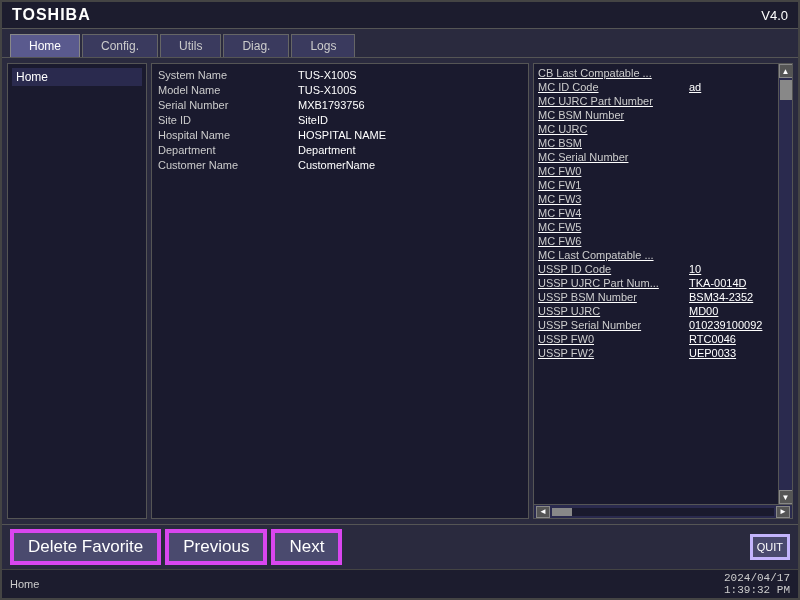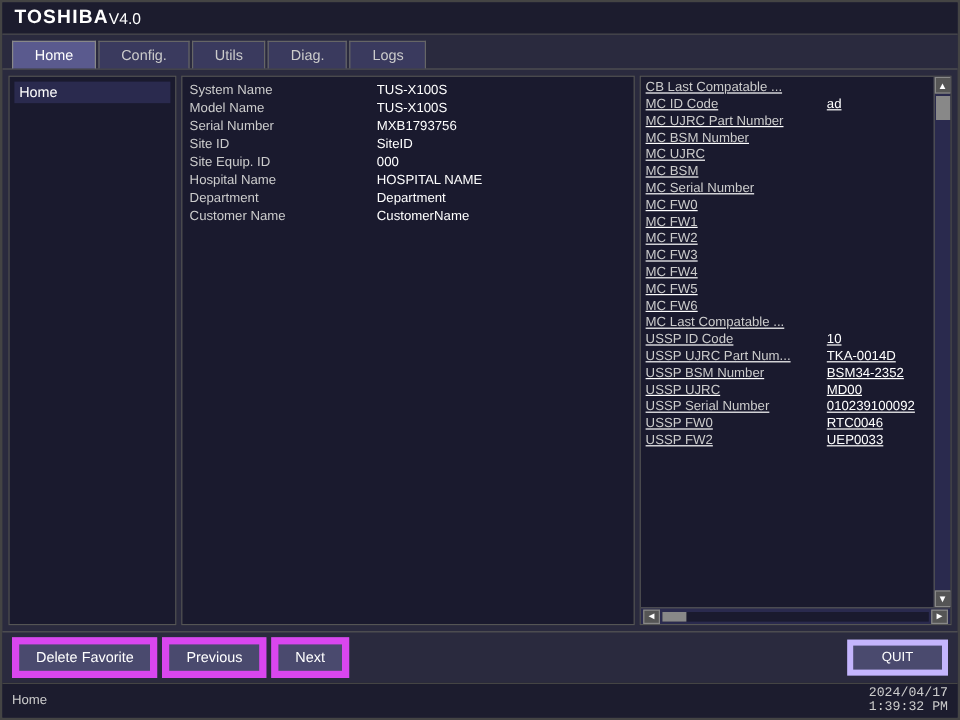--- a/index.html
+++ b/index.html
@@ -16,20 +16,21 @@
       width: 800px;
       height: 600px;
       background: #2a2a3e;
       border: 2px solid #444;
       display: flex;
       flex-direction: column;
     }
     .title-bar {
       background: #1c1c2e;
       display: flex;
+      justify-content: space-between;
       align-items: center;
       padding: 4px 10px;
       border-bottom: 1px solid #555;
     }
     .title-bar .logo {
       font-size: 16px;
       font-weight: bold;
       color: #ffffff;
       letter-spacing: 1px;
     }
@@ -82,21 +83,21 @@
       flex: 1;
       background: #1a1a2e;
       border: 1px solid #555;
       padding: 4px 6px;
       display: flex;
       flex-direction: column;
       gap: 1px;
     }
     .info-row {
       display: flex;
-      gap: 26px;
+      gap: 10px;
       padding: 1px 0;
     }
     .info-label {
       color: #cccccc;
       width: 130px;
       font-size: 11px;
       flex-shrink: 0;
     }
     .info-value {
       color: #ffffff;
@@ -186,29 +187,29 @@
       padding: 4px 8px;
       border-top: 1px solid #555;
     }
     .bottom-left {
       display: flex;
       gap: 4px;
     }
     .btn {
       padding: 4px 14px;
       background: #4a4a6e;
-      border: 6px solid #d946ef;
-      color: #ffffff;
-      cursor: pointer;
-      font-size: 12px;
+      border: 4px solid #d946ef;
+      color: #ffffff;
+      cursor: pointer;
+      font-size: 17px;
     }
     .btn-quit {
-      padding: 4px 24px;
+      padding: 4px 4px;
       background: #4a4a6e;
-      border: 5px solid #c4b5fd;
+      border: 3px solid #c4b5fd;
       color: #ffffff;
       cursor: pointer;
       font-size: 11px;
     }
     .status-bar {
       background: #1c1c2e;
       display: flex;
       justify-content: space-between;
       align-items: center;
       padding: 2px 8px;
@@ -291,24 +292,20 @@
       </div>
       <div class="info-row">
         <span class="info-label">Serial Number</span>
         <span class="info-value">MXB1793756</span>
       </div>
       <div class="info-row">
         <span class="info-label">Site ID</span>
         <span class="info-value">SiteID</span>
       </div>
       <div class="info-row">
-        <span class="info-label">Site Equip. ID</span>
-        <span class="info-value">000</span>
-      </div>
-      <div class="info-row">
         <span class="info-label">Hospital Name</span>
         <span class="info-value">HOSPITAL NAME</span>
       </div>
       <div class="info-row">
         <span class="info-label">Department</span>
         <span class="info-value">Department</span>
       </div>
       <div class="info-row">
         <span class="info-label">Customer Name</span>
         <span class="info-value">CustomerName</span>
@@ -345,24 +342,20 @@
           <div class="right-row">
             <span class="right-label">MC Serial Number</span>
             <span class="right-value"></span>
           </div>
           <div class="right-row">
             <span class="right-label">MC FW0</span>
             <span class="right-value"></span>
           </div>
           <div class="right-row">
             <span class="right-label">MC FW1</span>
-            <span class="right-value"></span>
-          </div>
-          <div class="right-row">
-            <span class="right-label">MC FW2</span>
             <span class="right-value"></span>
           </div>
           <div class="right-row">
             <span class="right-label">MC FW3</span>
             <span class="right-value"></span>
           </div>
           <div class="right-row">
             <span class="right-label">MC FW4</span>
             <span class="right-value"></span>
           </div>

